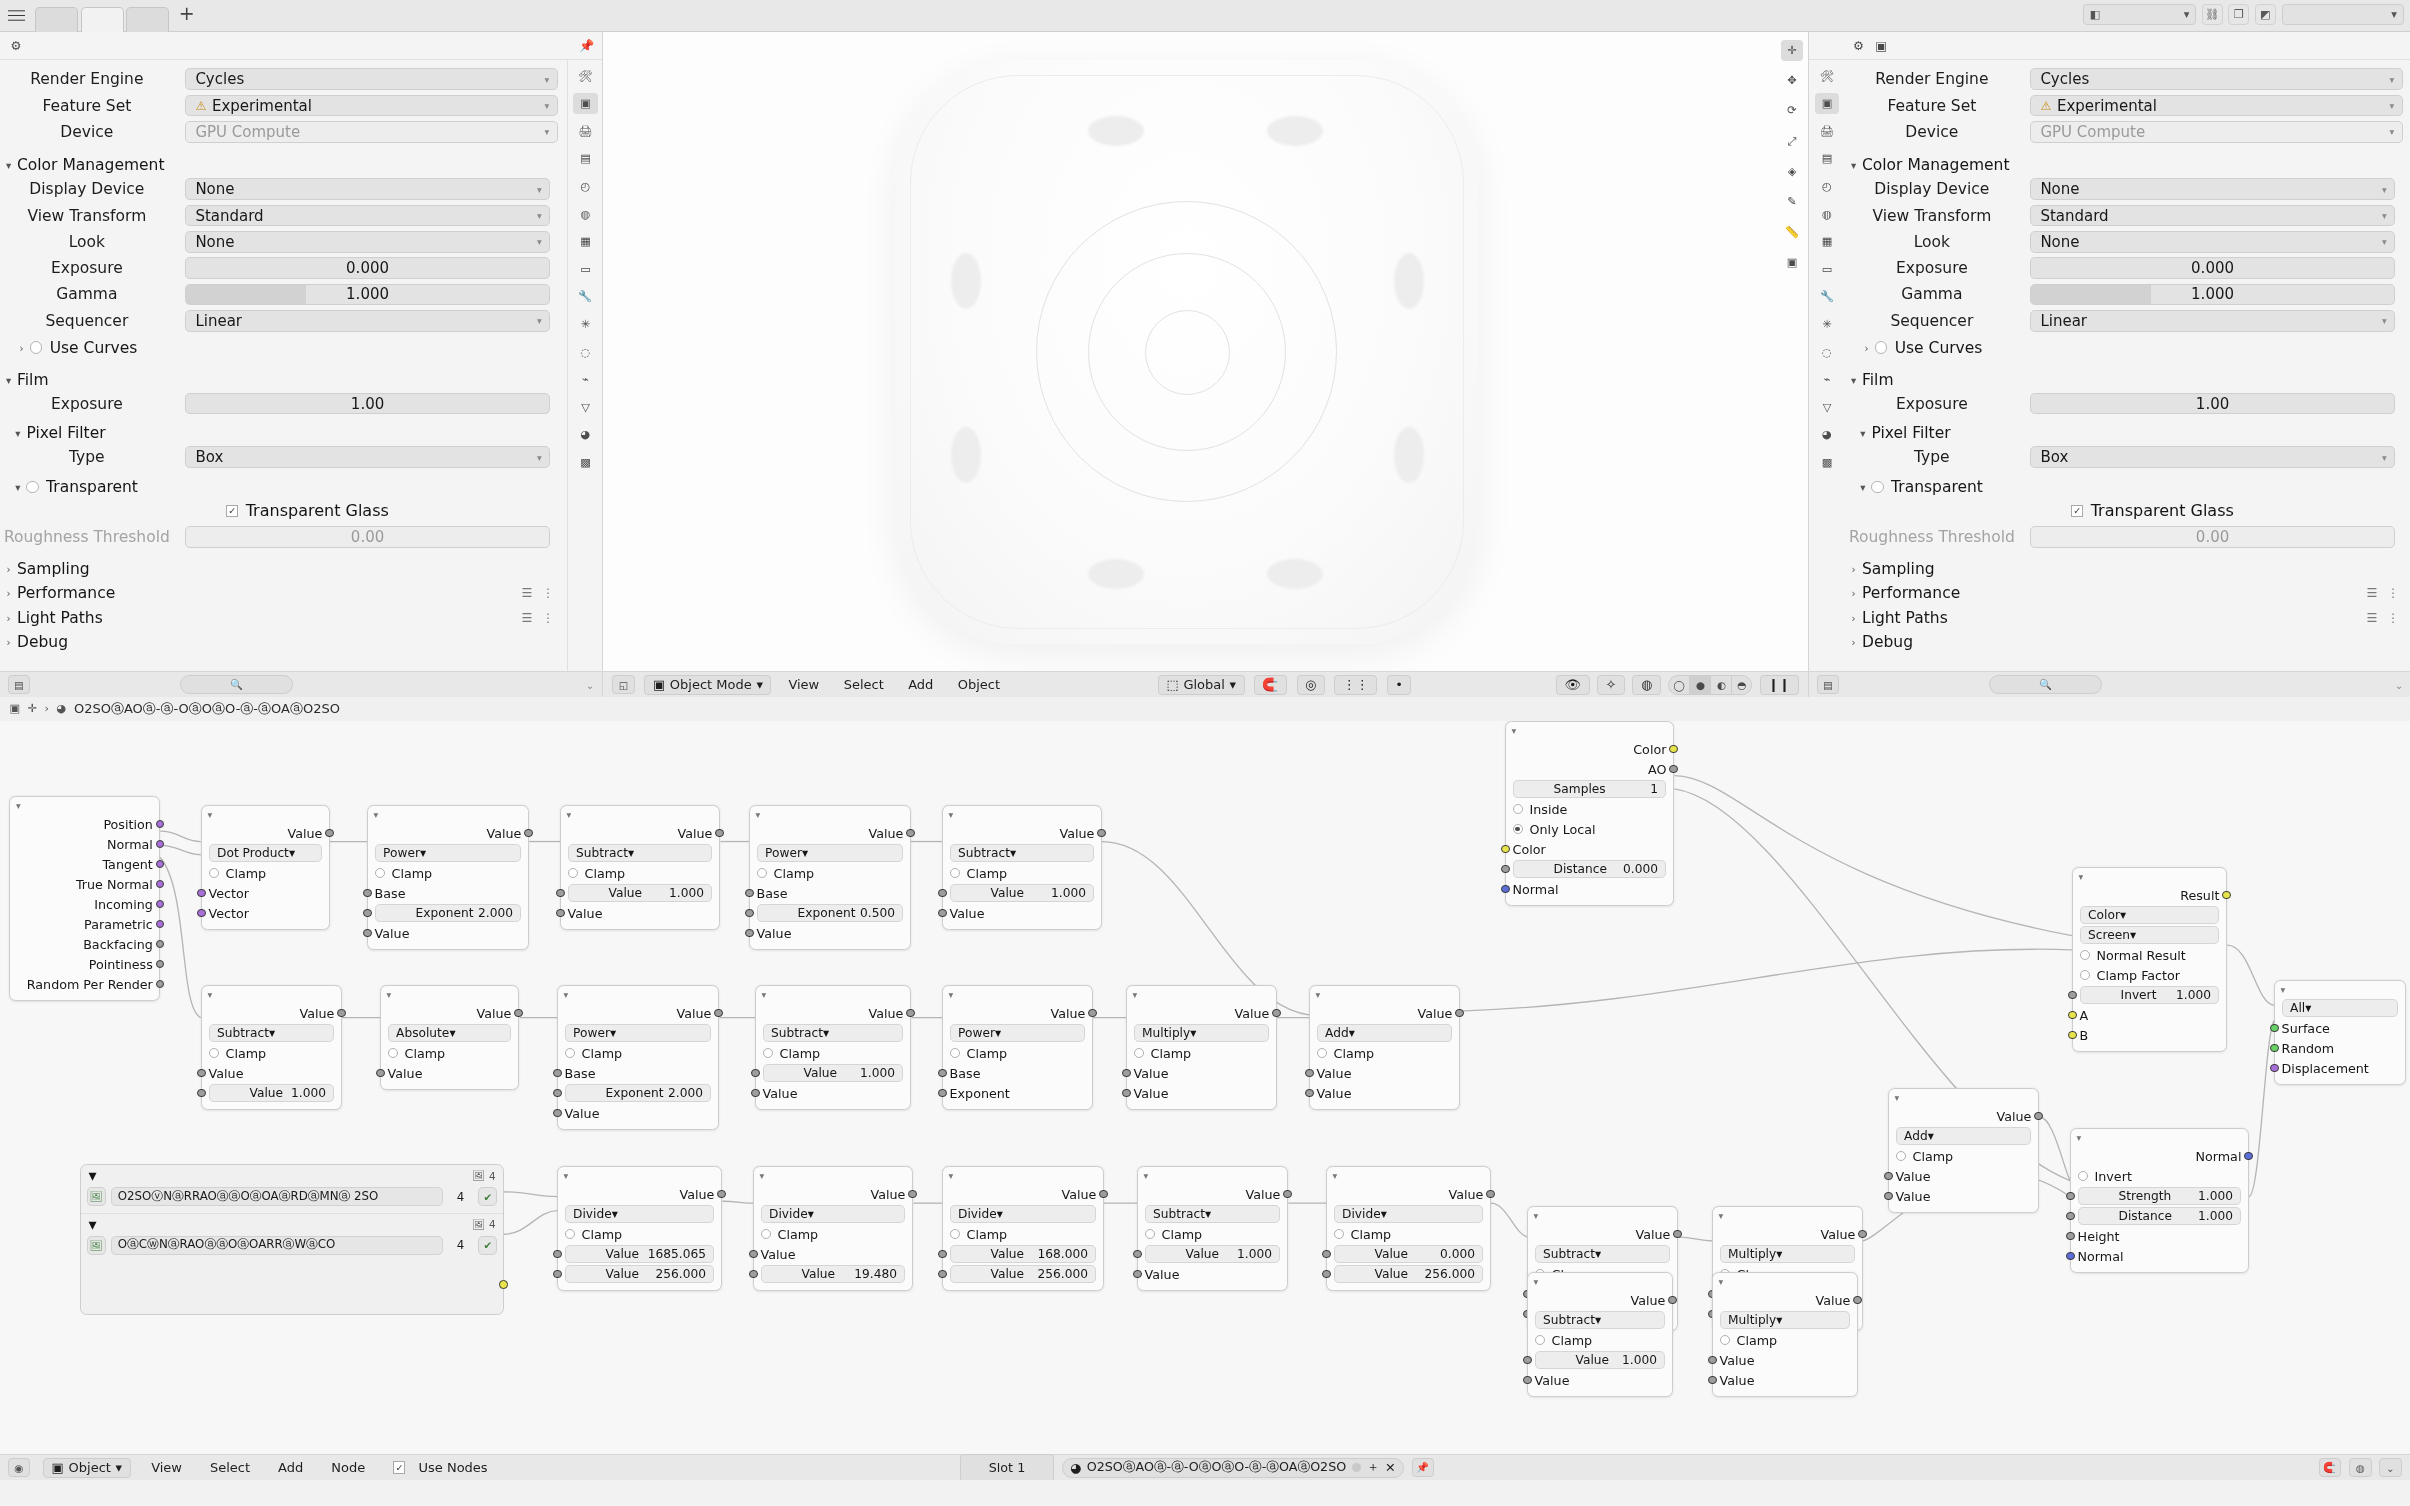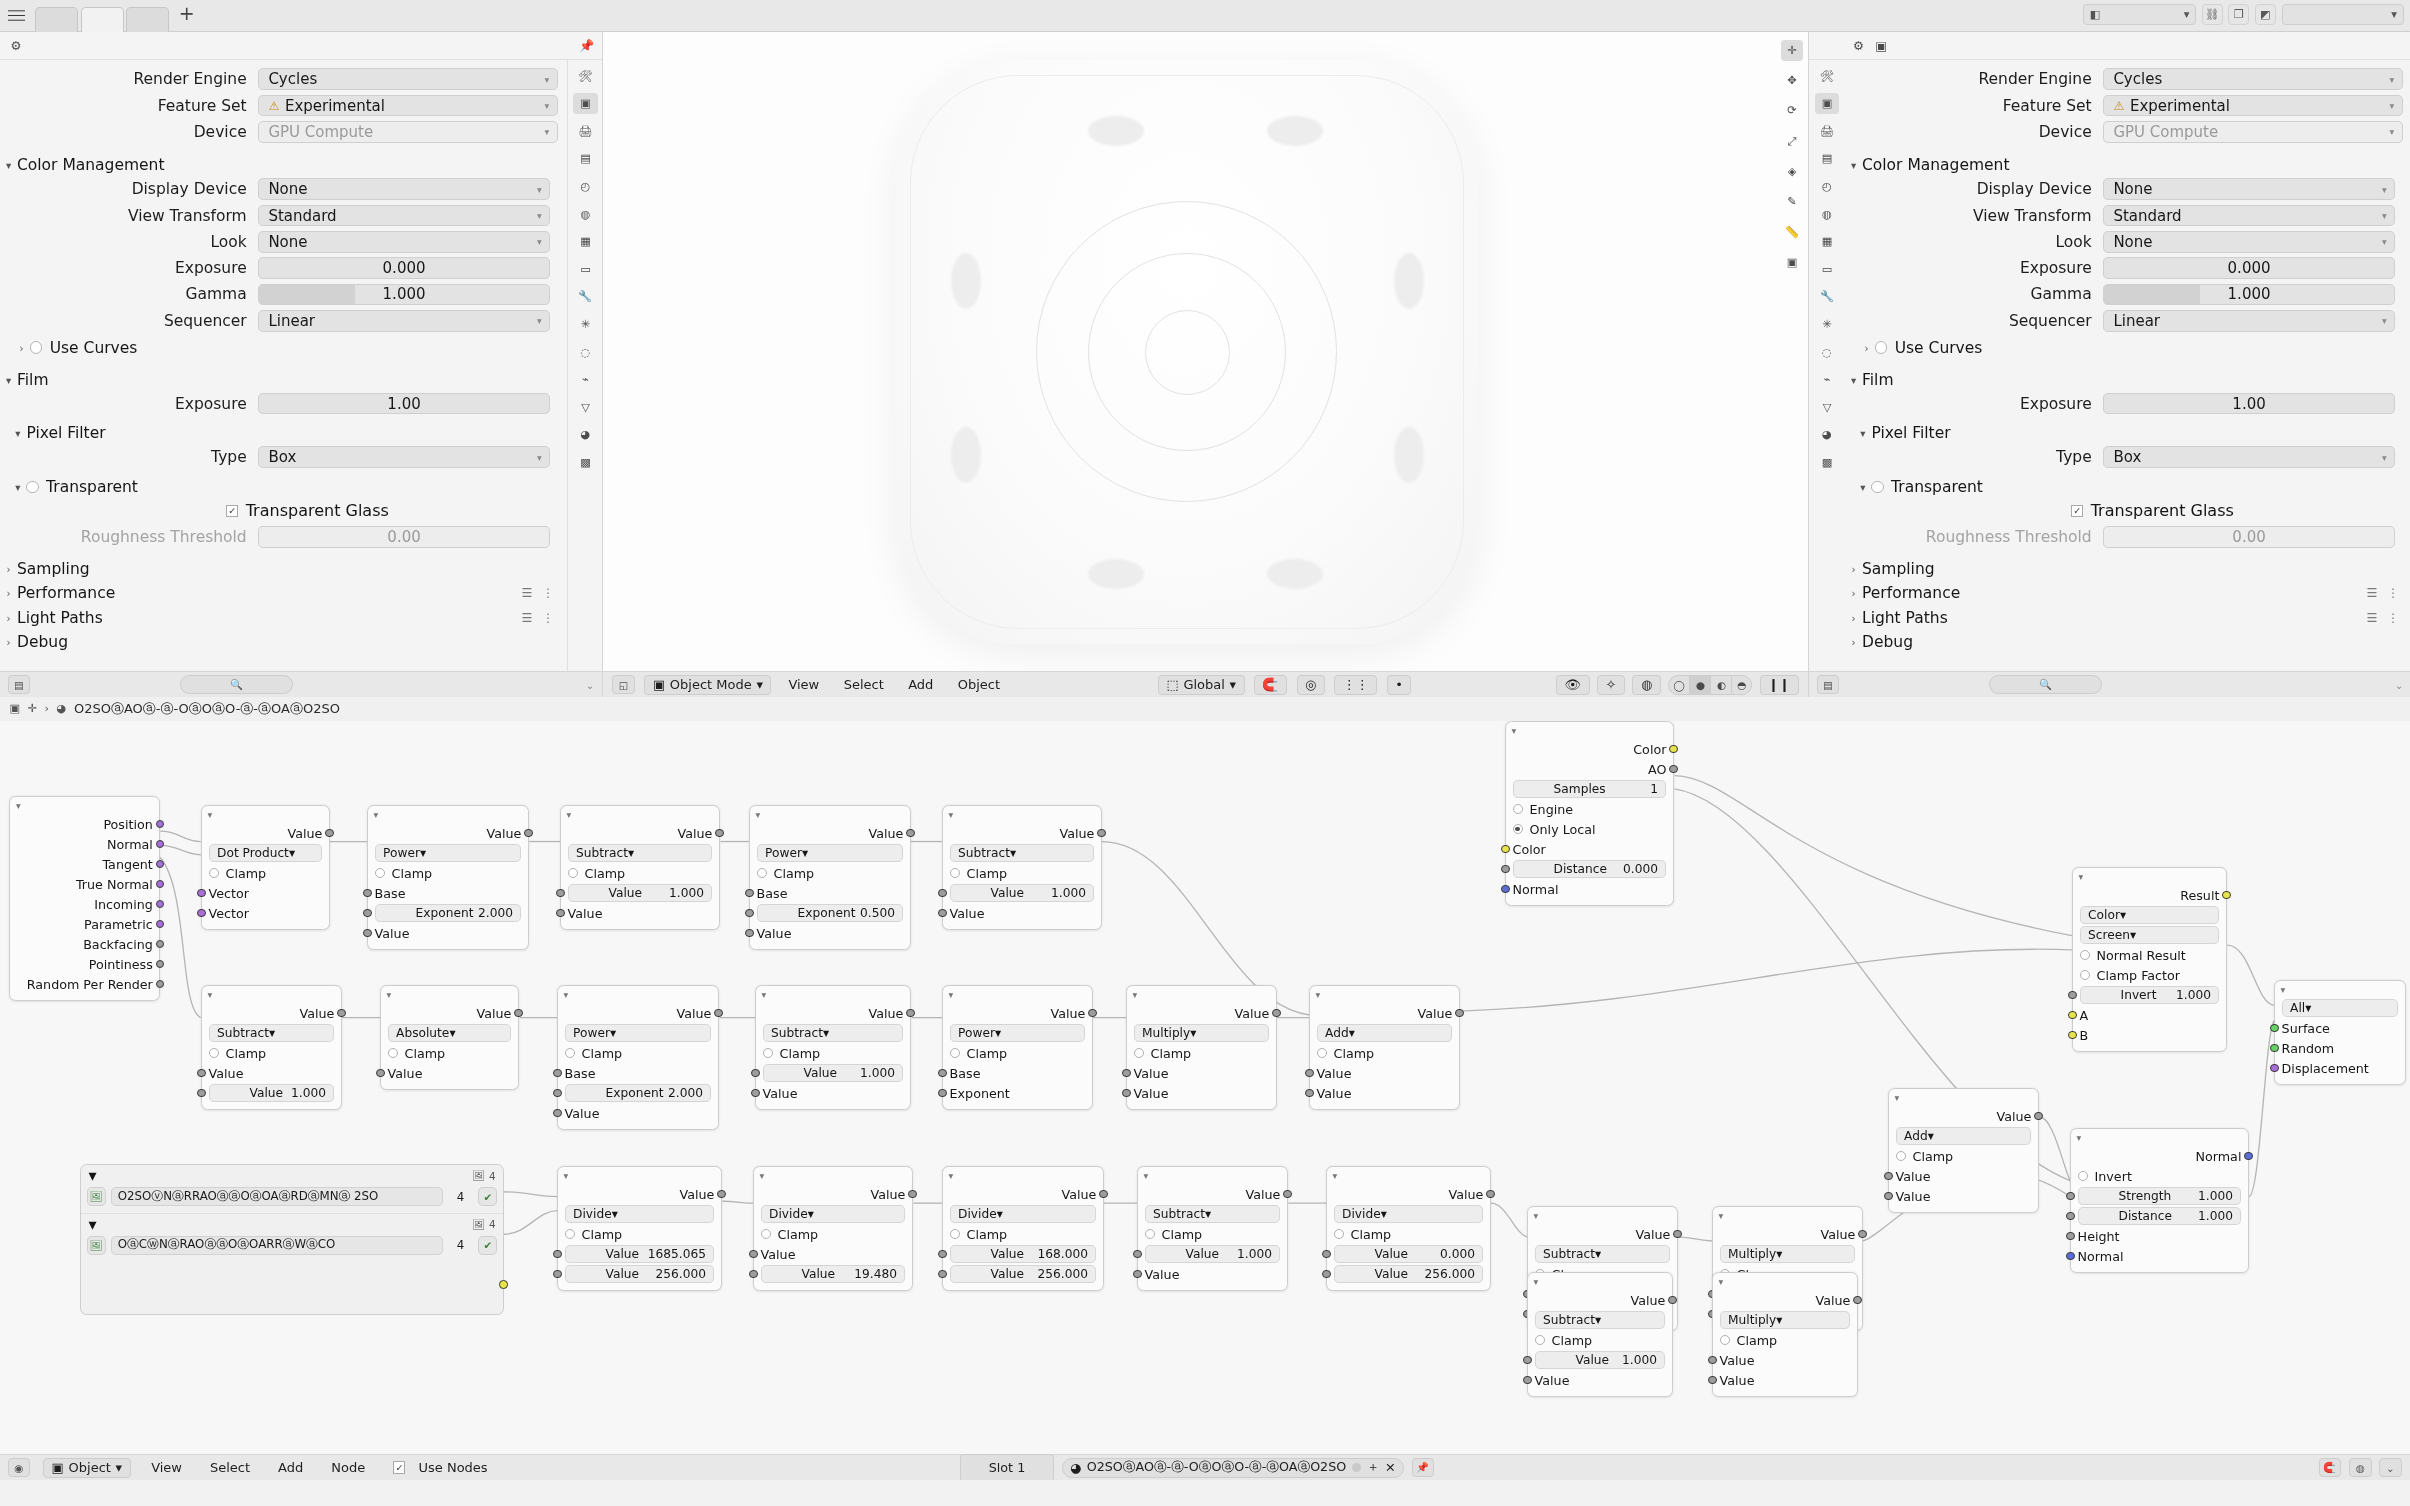--- a/index.html
+++ b/index.html
@@ -63,21 +63,21 @@
     display:flex; align-items:center; justify-content:center;
     color:#4d4d4d; font-size: 11.3px; background: transparent;
   }
   .ptab.sel { background: #dcdcdc; }
 
   .props-body { position:absolute; top: 28px; bottom: 26px; overflow:hidden; }
   .props-left .props-body { left: 0; width: 567px; }
   .props-right .props-body { left: 36px; width: 567px; }
 
   .row { display:flex; align-items:center; height: 23.5px; margin-bottom: 2.8px; padding-right: 9.4px;}
-  .row .lbl { width: 258px; text-align: right; padding-right: 11.3px; color: #1d1d1d; font-size: 15.5px;}
+  .row .lbl { width: 185px; text-align: center; padding-right: 11.3px; color: #1d1d1d; font-size: 15.5px;}
   .ctl {
     flex: 1; height: 21.7px; background: #e3e3e3; border: 0.9px solid #cfcfcf; border-radius: 4.7px;
     display: flex; align-items: center; padding: 0 9.4px; font-size: 15px; color: #181818; position: relative;
   }
   .ctl.disabled { color: #9a9a9a; background:#ededed; }
   .ctl .caret { position:absolute; right: 7.5px; color:#8a8a8a; font-size: 9.4px;}
   .ctl.centered { justify-content: center; }
   .ctl.slider { background: linear-gradient(to right, #d2d2d2 0%, #d2d2d2 33%, #e3e3e3 33%); justify-content:center;}
   .ctl.slider0 { background: #e3e3e3; justify-content:center;}
   .warn { color: #c98b12; margin-right: 5.6px; font-size: 12.2px;}
@@ -900,21 +900,21 @@
           <span class="sock out s-grey"></span>
         </div>
       <div class="nrow">
           <div class="field two">
             <span>Samples</span>
             <span>1</span>
           </div>
         </div>
       <div class="nrow left">
           <span class="radio"></span>
-          <span class="lab">Engine</span>
+          <span class="lab">Inside</span>
         </div>
       <div class="nrow left">
           <span class="radio on"></span>
           <span class="lab">Only Local</span>
         </div>
       <div class="nrow left">
           <span class="sock in s-yellow"></span>
           <span class="lab">Color</span>
         </div>
       <div class="nrow">

